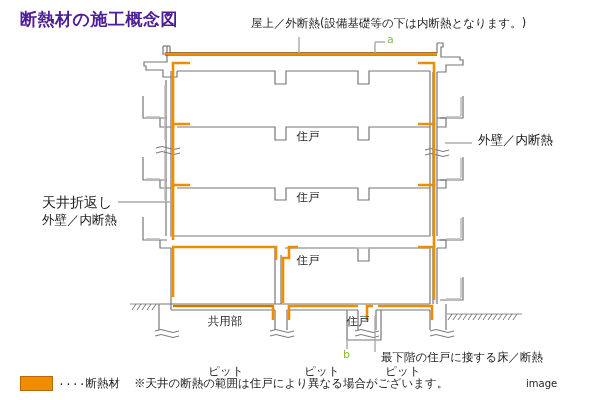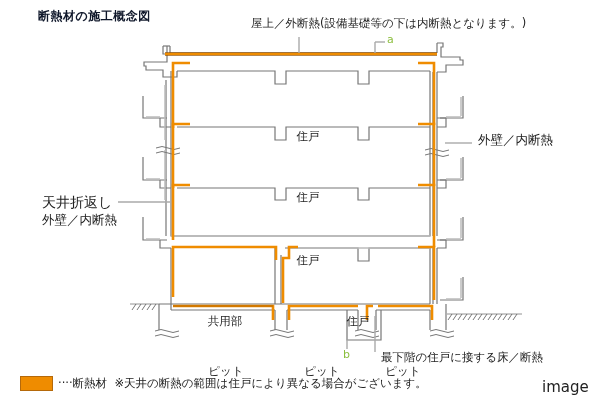--- a/index.html
+++ b/index.html
@@ -1,24 +1,24 @@
 <!DOCTYPE html>
 <html><head>
 <meta charset="utf-8">
 <style>
   html, body { margin:0; padding:0; background:#ffffff; }
   body { width:600px; height:400px; position:relative; overflow:hidden;
          font-family:"DejaVu Sans", "Liberation Sans", sans-serif; color:#222; }
-  .title { position:absolute; left:20px; top:8px; font-size:12px; font-weight:bold; letter-spacing:0.5px; color:#0f172a;margin-left:18px; }
+  .title { position:absolute; left:20px; top:8px; font-size:17px; font-weight:bold; letter-spacing:0.5px; color:#4c1d95; }
   .lbl { position:absolute; font-size:11.5px; color:#222; white-space:nowrap; }
   .room { position:absolute; font-size:11.5px; color:#222; white-space:nowrap; transform:translateX(-50%);margin-top:48px; }
   .marker { position:absolute; font-size:11px; color:#8cbf3f; }
   .legend-swatch { position:absolute; left:20px; top:376px; width:33px; height:15px; background:#ef8c00; border:1px solid #b5690a; box-sizing:border-box; }
-  .legend-text { position:absolute; left:58px; top:376px; font-size:11.5px; color:#222; white-space:nowrap; }
-  .image-tag { position:absolute; left:542px; top:378px; font-size:15px; color:#222; }
+  .legend-text { position:absolute; left:58px; top:376px; font-size:11.5px; color:#222; white-space:nowrap;font-family:Liberation Mono, monospace; }
+  .image-tag { position:absolute; left:526px; top:378px; font-size:10px; color:#222; }
   svg { position:absolute; left:0; top:0; }
 </style>
 </head>
 <body>
 
 <div class="title">断熱材の施工概念図</div>
 
 <svg width="600" height="400" viewBox="0 0 600 400">
   <g fill="none" stroke="#777" stroke-width="1.2">
 

